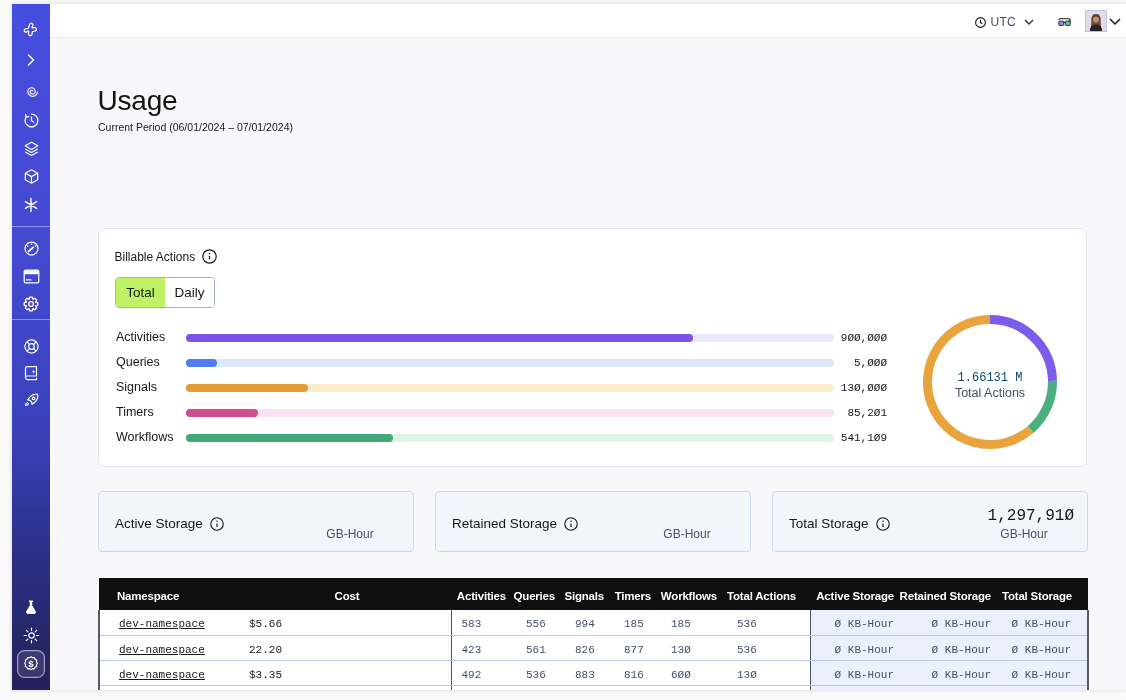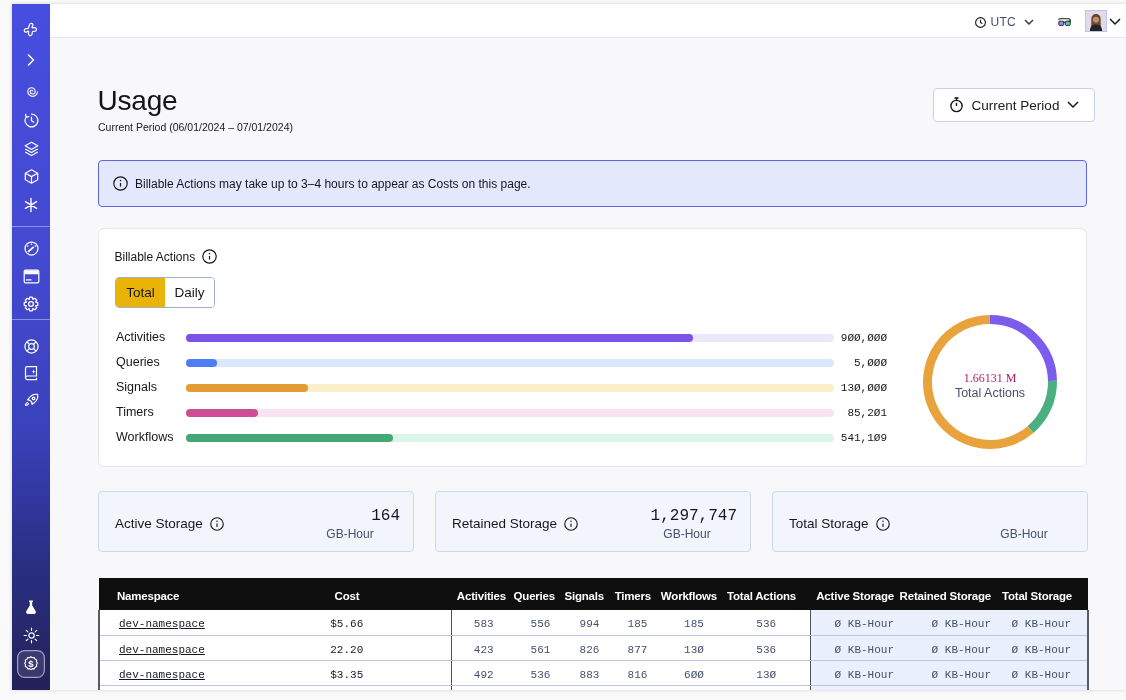--- a/index.html
+++ b/index.html
@@ -17,43 +17,43 @@
 h1 { position:absolute; left:47.5px; top:47px; font-size:28px; font-weight:500; color:#141414; letter-spacing:-0.2px; }
 .sub { position:absolute; left:48px; top:83px; font-size:10.5px; color:#202020; }
 .period-btn { position:absolute; left:883px; top:50px; width:162px; height:34px; background:#fff; border:1px solid #c7d2ea; border-radius:4px; display:flex; align-items:center; justify-content:center; gap:8px; font-size:13.5px; font-weight:500; color:#1a1a1a; }
 .banner { position:absolute; left:48px; top:122px; width:989px; height:47px; background:#e3e8fd; border:1px solid #5b67e3; border-radius:4px; display:flex; align-items:center; padding-left:14px; font-size:12px; color:#15171c; }
 .banner svg { margin-right:7px; }
 
 .card { position:absolute; left:48px; top:190px; width:989px; height:239px; background:#fff; border:1px solid #e3e6ef; border-radius:6px; }
 .card-title { position:absolute; left:15.5px; top:20px; font-size:12px; font-weight:500; color:#15171c; display:flex; gap:7px; align-items:center;}
 .toggle { position:absolute; left:16px; top:48px; display:flex; border:1px solid #9fb0d0; border-radius:4px; overflow:hidden; }
 .toggle div { padding:7px 0; width:49px; font-size:13.5px; font-weight:500; color:#15171c; background:#fff; text-align:center; }
-.toggle .on { background:#eab308; }
+.toggle .on { background:#bef264; }
 .brow { position:absolute; left:0; height:25px; width:788px; }
 .brow .lbl { position:absolute; left:17px; top:3px; font-size:12.5px; color:#15171c; }
 .brow .track { position:absolute; left:87px; top:7px; width:648px; height:8px; border-radius:4px; }
 .brow .fill { position:absolute; left:0; top:0; height:8px; border-radius:4px; }
 .brow .val { position:absolute; right:0px; top:5.5px; width:100px; text-align:right; font-family:"Liberation Mono",monospace; font-size:11px; color:#15171c; }
-.donut-num { position:absolute; left:815px; top:142px; width:152px; text-align:center; font-family:Liberation Serif, serif; font-size:12px; color:#be185d; }
+.donut-num { position:absolute; left:815px; top:142px; width:152px; text-align:center; font-family:Liberation Mono, monospace; font-size:12px; color:#0c4a6e; }
 .donut-lbl { position:absolute; left:815px; top:156.5px; width:152px; text-align:center; font-size:12.5px; color:#44506b; }
 
 .scard { position:absolute; top:453px; width:316px; height:61px; background:#f2f5fc; border:1px solid #cdd8ef; border-radius:4px; }
 .scard .name { position:absolute; left:16px; top:24px; font-size:13.5px; font-weight:500; color:#15171c; display:flex; align-items:center; gap:7px; }
 .scard .num { position:absolute; right:13px; top:15px; font-family:"Liberation Mono",monospace; font-size:16px; color:#15171c; text-align:right; width:250px; }
 .scard .unit { position:absolute; right:13px; top:35px; font-size:12px; color:#44506b; text-align:center; width:100px; }
 
 .tablewrap { position:absolute; left:48px; top:540px; width:989px; }
 table { width:989px; border-collapse:collapse; font-size:12.5px; table-layout:fixed; }
 thead th.r { direction:rtl; }
 thead th { background:#0f0f0f; color:#fff; font-weight:600; font-size:11.5px; letter-spacing:-0.2px; height:32px; padding:3px 10px 0; white-space:nowrap; }
 th:last-child, td:last-child { padding-right:16px !important; }
 td.ta { padding-right:14px; }
 tbody td { height:25px; padding:4px 10px 0; border-bottom:1px solid #b9c6e4; background:#fff; white-space:nowrap; }
 td.mono { font-family:"Liberation Mono",monospace; font-size:11px; }
-td.num { text-align:center; color:#44506b;margin-top:28px; }
+td.num { text-align:left; color:#44506b;margin-top:28px; }
 td.store { background:#eaf0fc; text-align:right; color:#44506b; }
 .lt { border-left:1px solid #4a5160; }
 td.store.lt { border-left:1px solid #4a5160; }
 a.ns { color:#16181d; }
 tr.sliver td { height:5px; padding:0; border-bottom:none; }
 tbody td:first-child { border-left:2px solid #565b66; }
 tbody td:last-child { border-right:2px solid #565b66; }
 </style>
 </head>
 <body>
@@ -87,40 +87,20 @@
       </div>
       <span style="width:2px"></span>
       <svg width="12" height="8" viewBox="0 0 12 8" fill="none" stroke="#16181d" stroke-width="1.5">
           <path d="M1 1l5 5L11 1"></path>
         </svg>
     </div>
   </div>
   <div class="content">
     <h1>Usage</h1>
     <div class="sub">Current Period (06/01/2024 – 07/01/2024)</div>
-    <div class="period-btn">
-      <svg width="15" height="16" viewBox="0 0 15 16" fill="none" stroke="#15171c" stroke-width="1.4">
-          <circle cx="7.5" cy="9" r="5.6"></circle>
-          <path d="M7.5 9V5.8"></path>
-          <path d="M5.5 1h4" stroke-width="1.6"></path>
-          <path d="M7.5 1v2.2"></path>
-        </svg>
-      <span>Current Period</span>
-      <svg width="12" height="8" viewBox="0 0 12 8" fill="none" stroke="#15171c" stroke-width="1.5">
-          <path d="M1 1l5 5L11 1"></path>
-        </svg>
-    </div>
-    <div class="banner">
-      <svg width="15" height="15" viewBox="0 0 15 15" fill="none" stroke="#15171c" stroke-width="1.2">
-          <circle cx="7.5" cy="7.5" r="6.7"></circle>
-          <path d="M7.5 7v3.6"></path>
-          <circle cx="7.5" cy="4.6" r="0.8" fill="#15171c" stroke="none"></circle>
-        </svg>
-      Billable Actions may take up to 3–4 hours to appear as Costs on this page.
-    </div>
     <div class="card">
       <div class="card-title">Billable Actions
         <svg width="15" height="15" viewBox="0 0 15 15" fill="none" stroke="#15171c" stroke-width="1.2">
             <circle cx="7.5" cy="7.5" r="6.7"></circle>
             <path d="M7.5 7v3.6"></path>
             <circle cx="7.5" cy="4.6" r="0.8" fill="#15171c" stroke="none"></circle>
           </svg>
       </div>
       <div class="toggle">
           <div class="on">Total</div>
@@ -170,42 +150,41 @@
       <div class="donut-lbl">Total Actions</div>
     </div>
     <div class="scard" style="left:48px">
       <div class="name">Active Storage
         <svg width="14" height="14" viewBox="0 0 15 15" fill="none" stroke="#15171c" stroke-width="1.2">
             <circle cx="7.5" cy="7.5" r="6.7"></circle>
             <path d="M7.5 7v3.6"></path>
             <circle cx="7.5" cy="4.6" r="0.8" fill="#15171c" stroke="none"></circle>
           </svg>
       </div>
-      <div class="num">164</div>
       <div class="unit">GB-Hour</div>
     </div>
     <div class="scard" style="left:385px">
       <div class="name">Retained Storage
         <svg width="14" height="14" viewBox="0 0 15 15" fill="none" stroke="#15171c" stroke-width="1.2">
             <circle cx="7.5" cy="7.5" r="6.7"></circle>
             <path d="M7.5 7v3.6"></path>
             <circle cx="7.5" cy="4.6" r="0.8" fill="#15171c" stroke="none"></circle>
           </svg>
       </div>
-      <div class="num">1,297,747</div>
       <div class="unit">GB-Hour</div>
     </div>
     <div class="scard" style="left:722px">
       <div class="name">Total Storage
         <svg width="14" height="14" viewBox="0 0 15 15" fill="none" stroke="#15171c" stroke-width="1.2">
             <circle cx="7.5" cy="7.5" r="6.7"></circle>
             <path d="M7.5 7v3.6"></path>
             <circle cx="7.5" cy="4.6" r="0.8" fill="#15171c" stroke="none"></circle>
           </svg>
       </div>
+      <div class="num">1,297,91Ø</div>
       <div class="unit">GB-Hour</div>
     </div>
     <div class="tablewrap">
     <table>
       <colgroup>
         <col style="width:140px">
             <col style="width:212px">
         <col style="width:65px">
             <col style="width:49px">
             <col style="width:49px">

